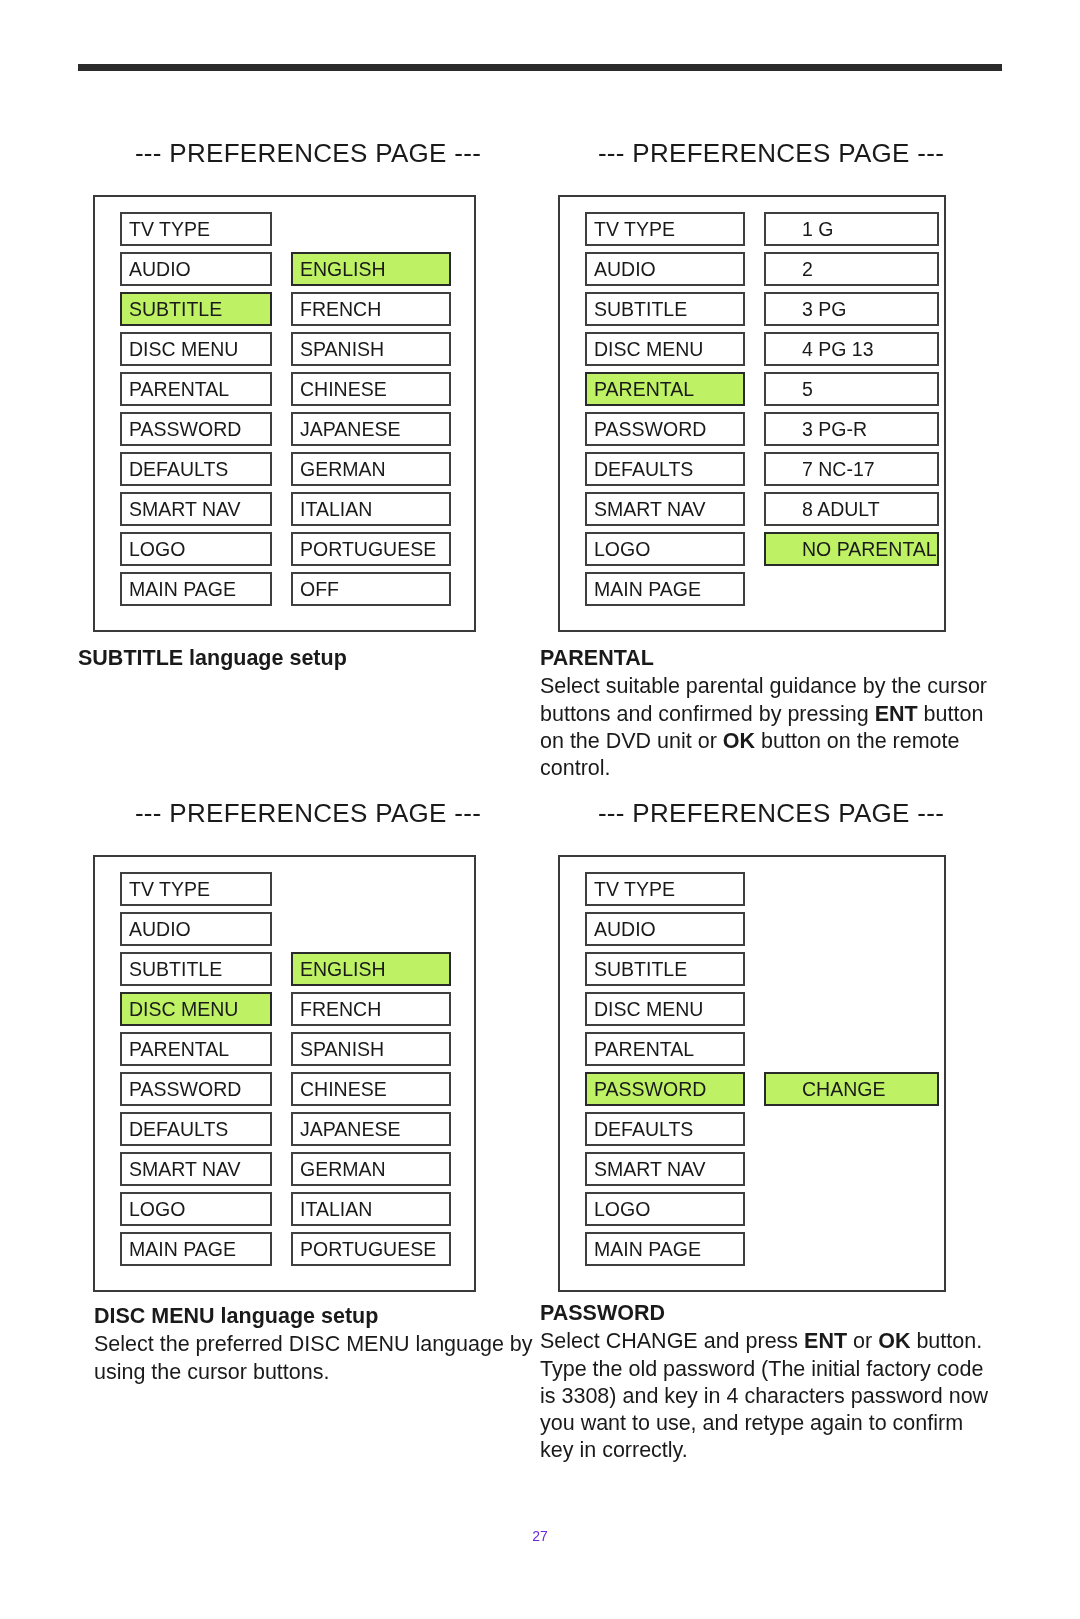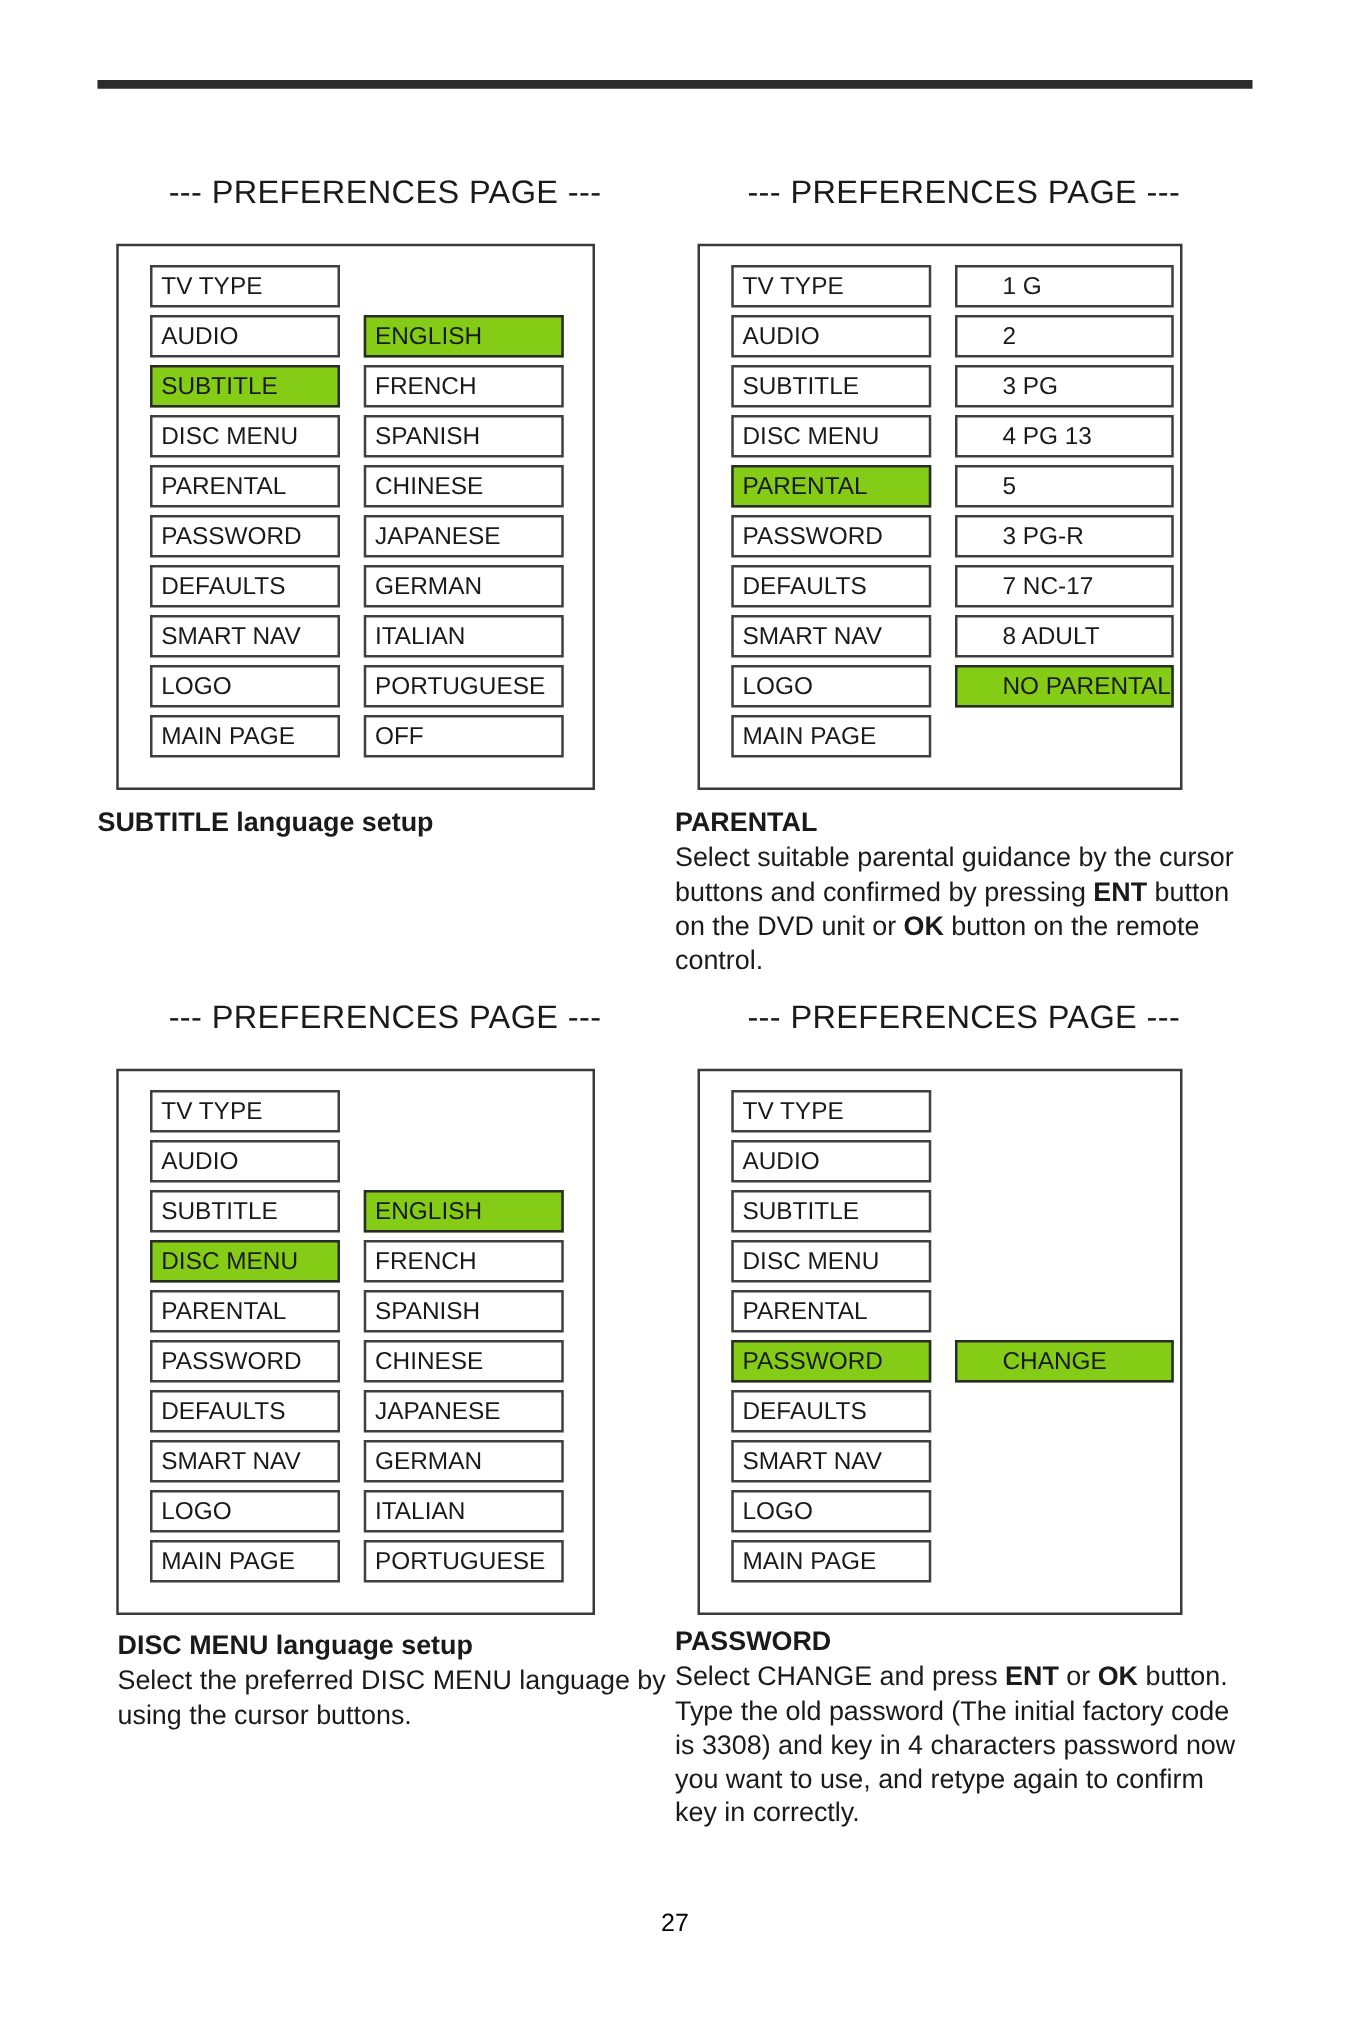--- a/index.html
+++ b/index.html
@@ -86,21 +86,21 @@
     background: #ffffff;
     height: 34px;
     line-height: 30px;
     font-size: 19.5px;
     padding: 0 0 0 7px;
     color: #1a1a1a;
     white-space: nowrap;
     overflow: hidden;
   }
   .cell.hl {
-    background: #84cc16;
+    background: #bef264;
     border-color: #2a2a2a;
   }
 
   
   .col-left   { width: 152px; margin-left: 25px; }
   .col-left-w { width: 160px; margin-left: 25px; }
 
   
   .col-right      { width: 160px; margin-left: 19px; }
   .col-right-wide { width: 175px; margin-left: 19px; padding-left: 36px; }
@@ -128,22 +128,22 @@
   .copy-bl { position: absolute; left: 94px; top: 1303px; width: 452px; }
   .copy-br { position: absolute; left: 540px; top: 1300px; width: 462px; }
 
   
   .page-number {
     position: absolute;
     left: 0;
     top: 1528px;
     width: 1080px;
     text-align: center;
-    font-size: 20px;
-    color: #000000;
+    font-size: 14px;
+    color: #6d28d9;
   }
 </style>
 </head>
 <body>
 
 <div class="page-header">
   <div class="title-rule"></div>
 </div>
 
 <div class="block block-tl">

